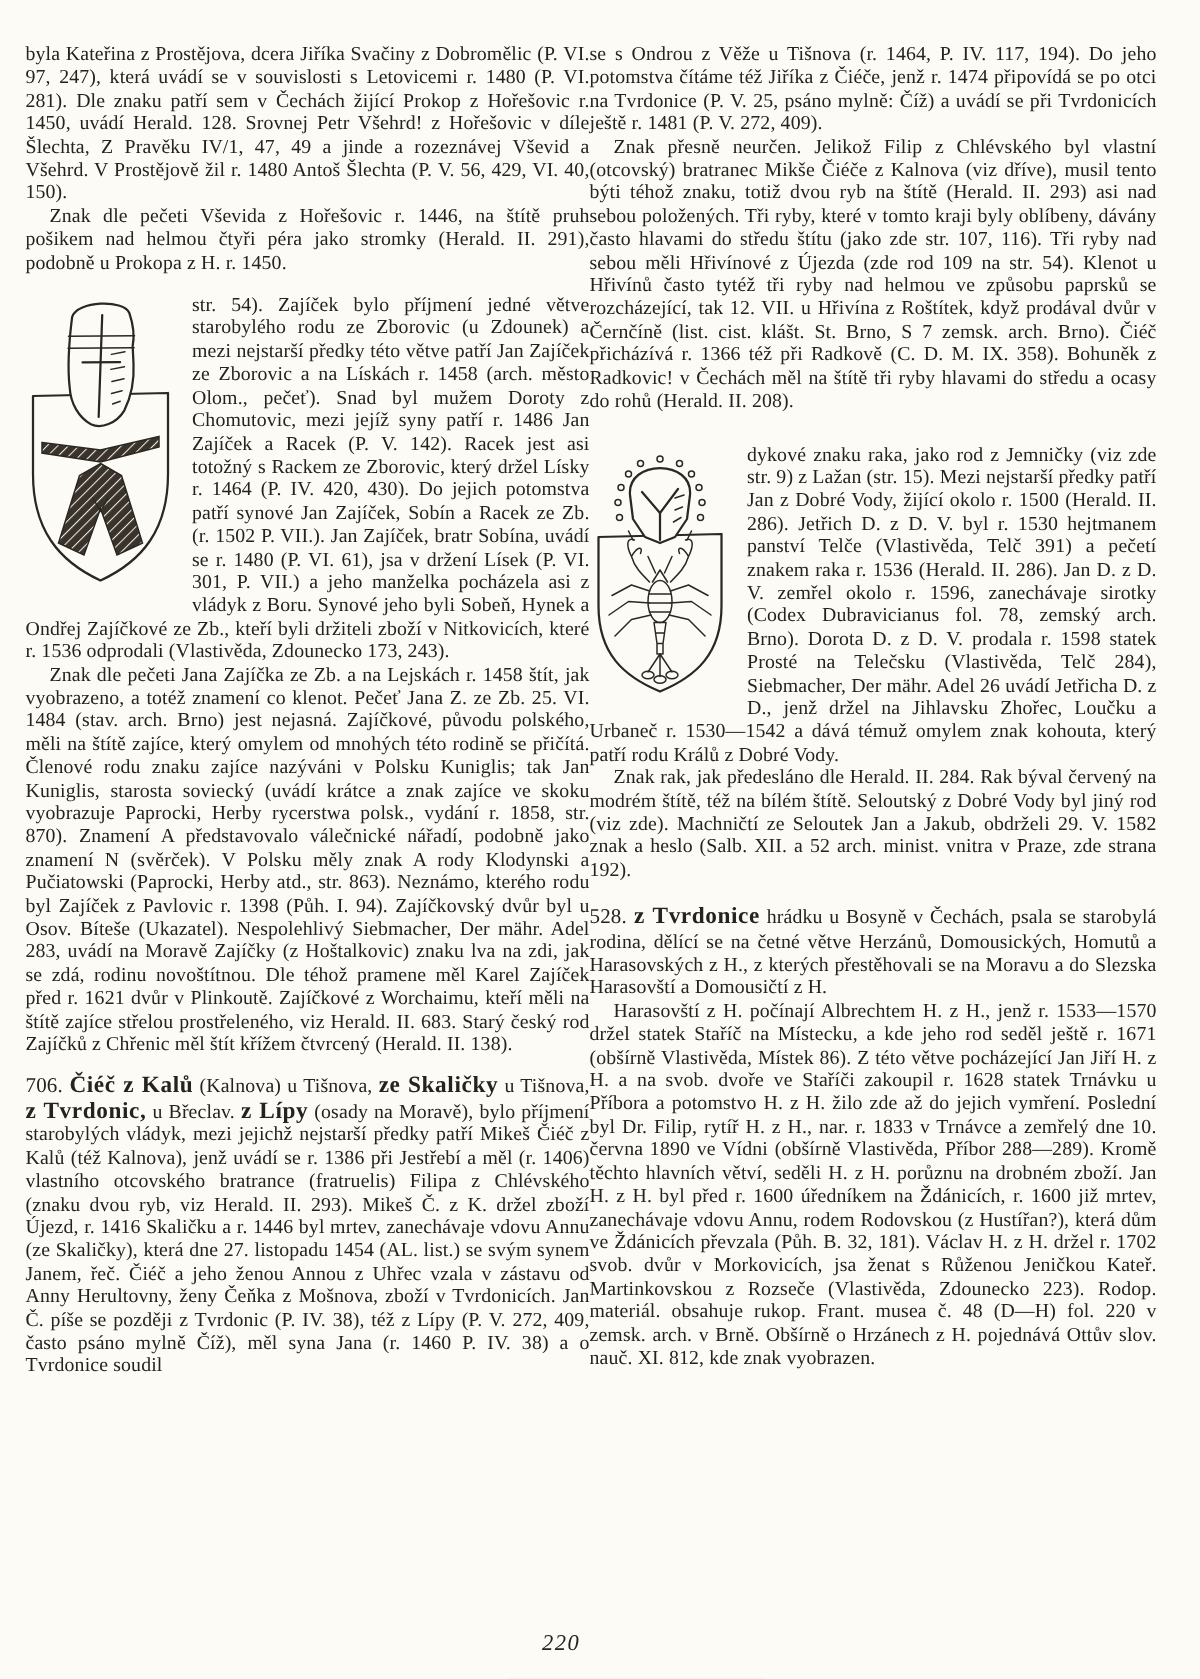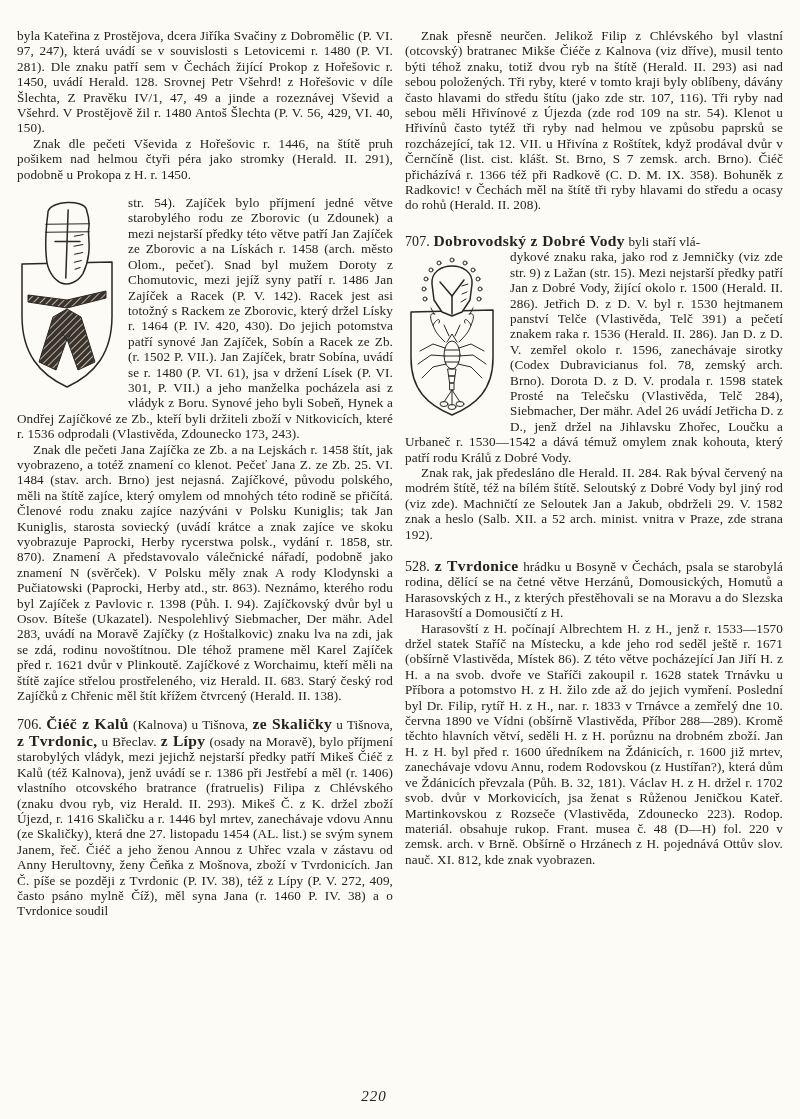--- a/index.html
+++ b/index.html
@@ -8,21 +8,21 @@
     position:relative;
     width:800px;height:1119px;
     margin:0 auto;
     background:#fcfbf6;
     color:#26221d;
     font-family:"Liberation Serif","DejaVu Serif",serif;
     box-sizing:border-box;
     padding:28px 17px 0 17px;
     overflow:hidden;
   }
-  .columns{display:flex;gap:12px;}
+  .columns{display:flex;}
   .col{box-sizing:border-box;}
   .col-left{width:376px;}
   .col-right{width:378px;}
   p{
     margin:0;
     font-size:13.2px;
     line-height:15.4px;
     text-align:justify;
     letter-spacing:0.1px;
   }
@@ -99,25 +99,25 @@
         <p class="indent"><span class="lead">Znak</span><span> dle pečeti Jana Zajíčka ze Zb. a na Lejskách r. 1458 štít, jak vyobrazeno, a totéž znamení co klenot. Pečeť Jana Z. ze Zb. 25. VI. 1484 (stav. arch. Brno) jest nejasná. Zajíčkové, původu polského, měli na štítě zajíce, který omylem od mnohých této rodině se přičítá. Členové rodu znaku zajíce nazýváni v Polsku Kuniglis; tak Jan Kuniglis, starosta soviecký (uvádí krátce a znak zajíce ve skoku vyobrazuje Paprocki, Herby rycerstwa polsk., vydání r. 1858, str. 870). Znamení A představovalo válečnické nářadí, podobně jako znamení N (svěrček). V Polsku měly znak A rody Klodynski a Pučiatowski (Paprocki, Herby atd., str. 863). Neznámo, kterého rodu byl Zajíček z Pavlovic r. 1398 (Půh. I. 94). Zajíčkovský dvůr byl u Osov. Bíteše (Ukazatel). Nespolehlivý Siebmacher, Der mähr. Adel 283, uvádí na Moravě Zajíčky (z Hoštalkovic) znaku lva na zdi, jak se zdá, rodinu novoštítnou. Dle téhož pramene měl Karel Zajíček před r. 1621 dvůr v Plinkoutě. Zajíčkové z Worchaimu, kteří měli na štítě zajíce střelou prostřeleného, viz Herald. II. 683. Starý český rod Zajíčků z Chřenic měl štít křížem čtvrcený (Herald. II. 138).</span></p>
       </div>
 
       <div class="entry">
         <p><span class="entry-num">706. </span><span class="entry-name">Čiéč z Kalů</span><span> (Kalnova) u Tišnova, </span><span class="entry-name">ze Skaličky</span><span> u Tišnova, </span><span class="entry-name">z Tvrdonic,</span><span> u Břeclav. </span><span class="entry-name">z Lípy</span><span> (osady na Moravě), bylo příjmení starobylých vládyk, mezi jejichž nejstarší předky patří Mikeš Čiéč z Kalů (též Kalnova), jenž uvádí se r. 1386 při Jestřebí a měl (r. 1406) vlastního otcovského bratrance (fratruelis) Filipa z Chlévského (znaku dvou ryb, viz Herald. II. 293). Mikeš Č. z K. držel zboží Újezd, r. 1416 Skaličku a r. 1446 byl mrtev, zanechávaje vdovu Annu (ze Skaličky), která dne 27. listopadu 1454 (AL. list.) se svým synem Janem, řeč. Čiéč a jeho ženou Annou z Uhřec vzala v zástavu od Anny Herultovny, ženy Čeňka z Mošnova, zboží v Tvrdonicích. Jan Č. píše se později z Tvrdonic (P. IV. 38), též z Lípy (P. V. 272, 409, často psáno mylně Číž), měl syna Jana (r. 1460 P. IV. 38) a o Tvrdonice soudil</span></p>
       </div>
     </div>
 
     <div class="col col-right">
 
+      <p>se s Ondrou z Věže u Tišnova (r. 1464, P. IV. 117, 194). Do jeho potomstva čítáme též Jiříka z Čiéče, jenž r. 1474 připovídá se po otci na Tvrdonice (P. V. 25, psáno mylně: Číž) a uvádí se při Tvrdonicích ještě r. 1481 (P. V. 272, 409).</p>
 
       <p class="indent"><span class="lead">Znak</span><span> přesně neurčen. Jelikož Filip z Chlévského byl vlastní (otcovský) bratranec Mikše Čiéče z Kalnova (viz dříve), musil tento býti téhož znaku, totiž dvou ryb na štítě (Herald. II. 293) asi nad sebou položených. Tři ryby, které v tomto kraji byly oblíbeny, dávány často hlavami do středu štítu (jako zde str. 107, 116). Tři ryby nad sebou měli Hřivínové z Újezda (zde rod 109 na str. 54). Klenot u Hřivínů často tytéž tři ryby nad helmou ve způsobu paprsků se rozcházející, tak 12. VII. u Hřivína z Roštítek, když prodával dvůr v Černčíně (list. cist. klášt. St. Brno, S 7 zemsk. arch. Brno). Čiéč přicházívá r. 1366 též při Radkově (C. D. M. IX. 358). Bohuněk z Radkovic! v Čechách měl na štítě tři ryby hlavami do středu a ocasy do rohů (Herald. II. 208).</span></p>
 
       <div class="entry entry-707">
-        <p><span class="entry-num">707. </span><span class="entry-name">Dobrovodský z Dobré Vody</span><span> byli staří vlá-</span></p>
         <p><span class="illus">
               <svg width="94" height="170" viewBox="0 0 94 170" xmlns="http://www.w3.org/2000/svg">
 
             <g>
               <path class="arms-paper" d="M6 60 L88 58 L88 106 C88 138 71 153 47 163 C23 153 6 138 6 106 Z"></path>
             </g>
 
             <g class="arms-thin" stroke-width="1.3">
 
               <path d="M40 90 C34 84 30 80 28 73 M28 73 C24 65 25 60 30 62 M28 73 C32 66 36 66 34 71"></path>

